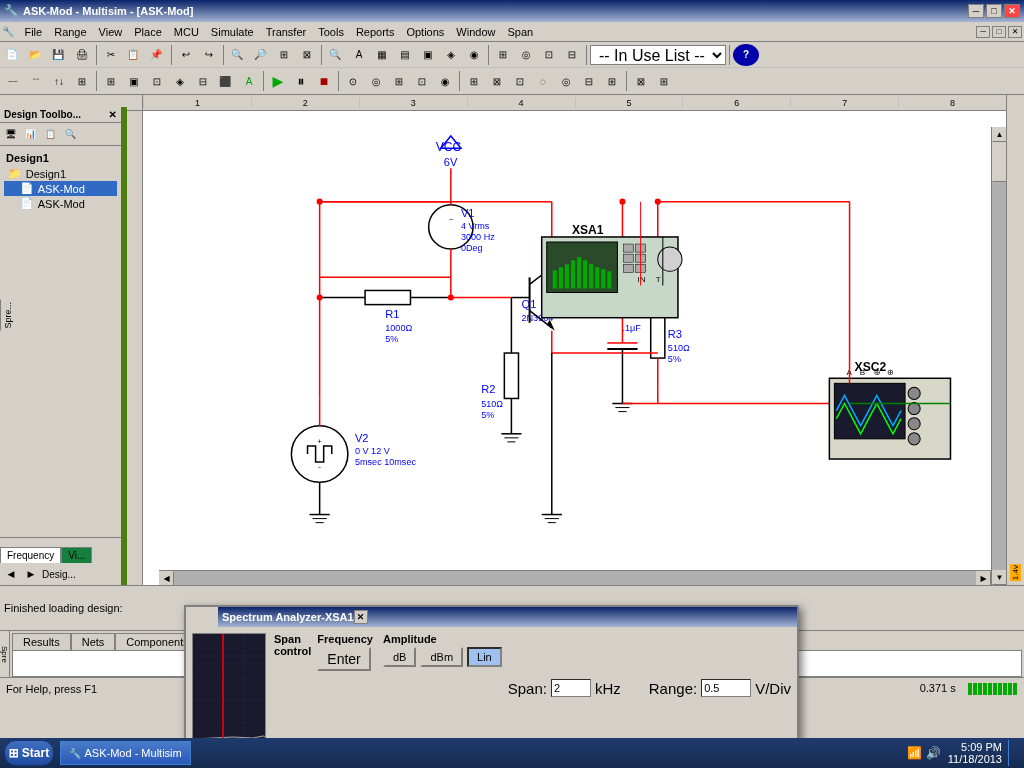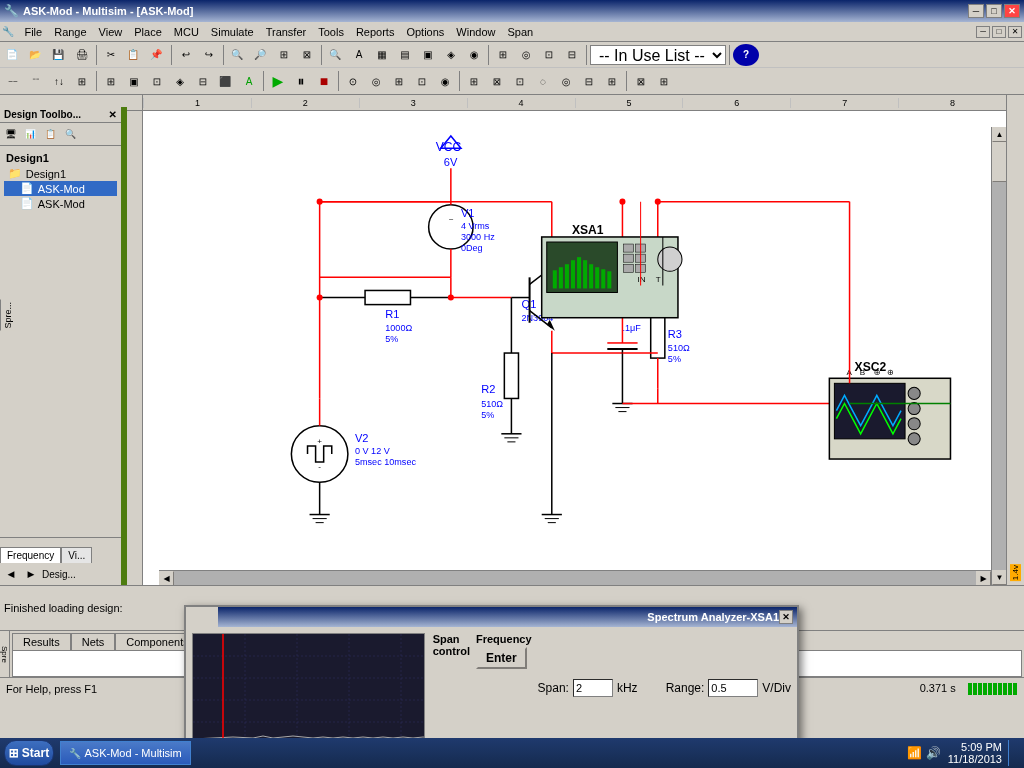--- a/index.html
+++ b/index.html
@@ -191,21 +191,21 @@
       border: 2px solid #808080;
       box-shadow: 3px 3px 8px rgba(0,0,0,0.5);
       z-index: 100;
     }
     .dialog-title {
       background: linear-gradient(to bottom, #0a246a, #a6b5d3);
       color: white;
       height: 20px;
       display: flex;
       align-items: center;
-      justify-content: flex-end;
+      justify-content: flex-start;
       padding: 0 4px;
       font-size: 11px;
       font-weight: bold;
       margin-left: 32px;
     }
     .dialog-close {
       width: 14px; height: 14px;
       background: #d4d0c8;
       border: 1px solid #808080;
       font-size: 9px;
@@ -256,28 +256,27 @@
       border: 2px inset #808080;
     }
     .ctrl-input {
       width: 50px;
       height: 18px;
       border: 1px inset #808080;
       background: white;
       font-size: 11px;
       padding: 0 2px;
     }
-    .ctrl-label { font-size: 12px; }
+    .ctrl-label { font-size: 15px; }
     .freq-enter-btn {
       padding: 2px 8px;
       background: #d4d0c8;
       border: 2px outset #d4d0c8;
-      font-size: 12px;
-      cursor: pointer;
-      font-weight: bold;
+      font-size: 14px;
+      cursor: pointer;
     }
     .amp-btn {
       padding: 2px 8px;
       background: #d4d0c8;
       border: 2px outset #d4d0c8;
       font-size: 11px;
       cursor: pointer;
     }
     .amp-btn.active { background: #a0c0f0; border: 2px inset #808080; }
 
@@ -386,21 +385,21 @@
       background: #d4d0c8;
       border-top: 1px solid #808080;
       display: flex;
       align-items: flex-end;
     }
     .sidebar-tab {
       padding: 2px 6px;
       font-size: 10px;
       border: 1px solid #808080;
       border-bottom: none;
-      background: #e5e5e5;
+      background: #15803d;
       cursor: pointer;
     }
     .sidebar-tab.active { background: white; }
 
     
     .toolbars-area {
       background: #d4d0c8;
       border-bottom: 1px solid #808080;
     }
     .tb-row {
@@ -847,20 +846,28 @@
         <div class="ctrl-group-label">Span control</div>
       </div>
 
       <div style="display:flex;gap:10px;">
         <div>
           <div class="ctrl-group-label">Frequency</div>
           <div class="ctrl-row">
             <button class="freq-enter-btn">Enter</button>
           </div>
         </div>
+        <div>
+          <div class="ctrl-group-label">Amplitude</div>
+          <div class="ctrl-row">
+            <button class="amp-btn">dB</button>
+            <button class="amp-btn">dBm</button>
+            <button class="amp-btn active">Lin</button>
+          </div>
+        </div>
       </div>
 
       <div class="ctrl-row">
         <span class="ctrl-label">Span:</span>
         <input class="ctrl-input" type="text" value="2" style="width: 40px;">
         <span class="ctrl-label">kHz</span>
         <span style="margin-left:20px;"></span>
         <span class="ctrl-label">Range:</span>
         <input class="ctrl-input" type="text" value="0.5" style="width: 50px;">
         <span class="ctrl-label">V/Div</span>

